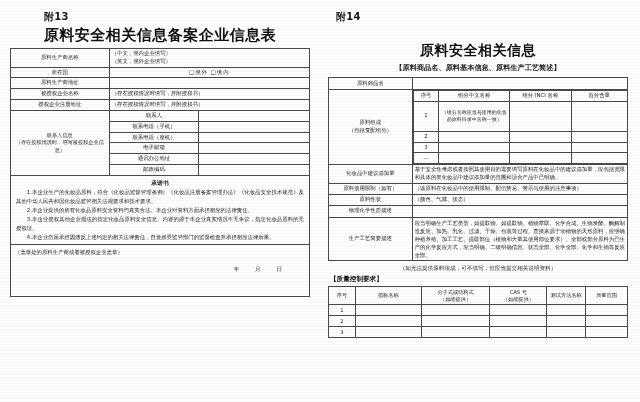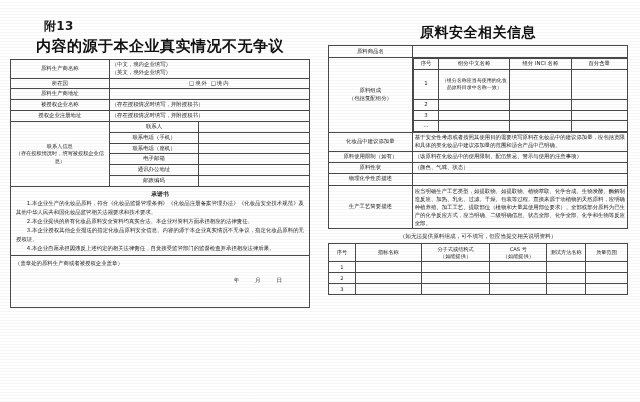--- a/index.html
+++ b/index.html
@@ -10,22 +10,22 @@
     font-family:"DejaVu Sans","Liberation Sans",sans-serif;
     color:#1b1b1b;
     overflow:hidden;
   }
   .page { position:relative; width:640px; height:402px; display:flex; }
   .sheet { position:relative; height:402px; }
   .sheet-left { width:320px; padding:6px 10px 0 10px; }
   .sheet-right { width:320px; padding:6px 12px 0 8px; }
 
   .attach-no {
-    font-size:12px; font-weight:bold; letter-spacing:0.3px;
-    color:#1a1a1a; margin:12px 0 2px 34px;
+    font-size:10px; font-weight:bold; letter-spacing:0.3px;
+    color:#1a1a1a; margin:4px 0 2px 34px;
   }
   .sheet-right .attach-no { margin-left:8px; }
 
   .doc-title {
     text-align:center; font-weight:bold; color:#111;
     font-size:15px; letter-spacing:0.5px; margin:2px 0 3px 0;
     font-family:"DejaVu Sans","Liberation Sans",sans-serif;
   }
   .sheet-right .doc-title { font-size:14px; margin-top:18px; }
   .doc-subtitle {
@@ -77,21 +77,21 @@
     background:repeating-linear-gradient(0deg,#000 0 1px,transparent 1px 3px); }
 </style>
 </head>
 <body>
 
 <div class="page">
 
   <div class="sheet sheet-left">
 
     <div class="attach-no">附13</div>
-    <div class="doc-title">内容的源于本企业真实情况不无争议</div>
+    <div class="doc-title">原料安全相关信息备案企业信息表</div>
 
     <table class="form">
       <colgroup>
           <col style="width:33%">
           <col style="width:30%">
           <col style="width:37%">
         </colgroup>
 
       <tbody>
           <tr>
@@ -166,21 +166,23 @@
           <div class="seal-note">（盖章处的原料生产商或者被授权企业盖章）</div>
           <div class="date-line">年    月    日</div>
         </td>
       </tr>
     </tbody>
       </table>
   </div>
 
   <div class="sheet sheet-right">
 
+    <div class="attach-no">附14</div>
     <div class="doc-title">原料安全相关信息</div>
+    <div class="doc-bracket">【原料商品名、原料基本信息、原料生产工艺简述】</div>
 
     <table class="form">
       <colgroup>
           <col style="width:28%">
           <col style="width:72%">
         </colgroup>
 
       <tbody>
           <tr>
         <td class="lbl">原料商品名</td>
@@ -255,20 +257,21 @@
       </tr>
 
       <tr>
         <td class="lbl">生产工艺简要描述</td>
         <td class="val hint" style="text-align:justify;line-height:1.5">应当明确生产工艺类型，如提取物、如提取物、植物萃取、化学合成、生物发酵、酶解制造反应、加热、乳化、过滤、干燥、包装等过程。直接来源于动植物的天然原料，应明确种植养殖、加工工艺、提取部位（植物和大量其使用部位要求）。全部或部分原料为已生产的化学反应方式，应当明确、二级明确信息、状态全部、化学全部、化学和生物等反应全部。</td>
       </tr>
     </tbody>
       </table>
 
     <div class="qc-note">（如无法提供原料组成，可不填写，但应当提交相关说明资料）</div>
+    <div class="qc-head">【质量控制要求】</div>
 
     <table class="qc">
       <colgroup>
         <col style="width:9%">
           <col style="width:22%">
           <col style="width:23%">
         <col style="width:19%">
           <col style="width:13%">
           <col style="width:14%">
       </colgroup>

